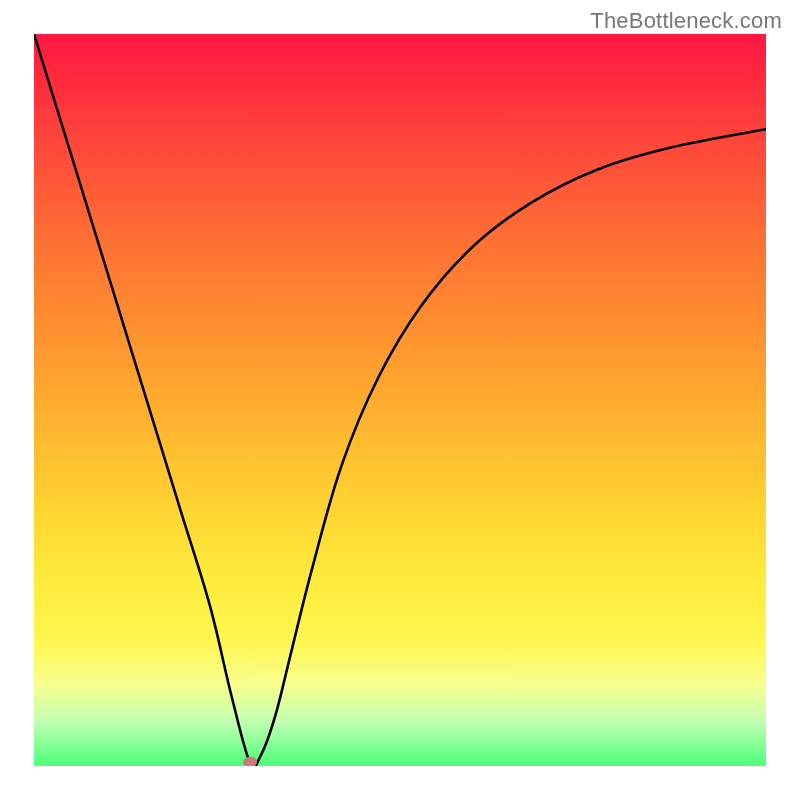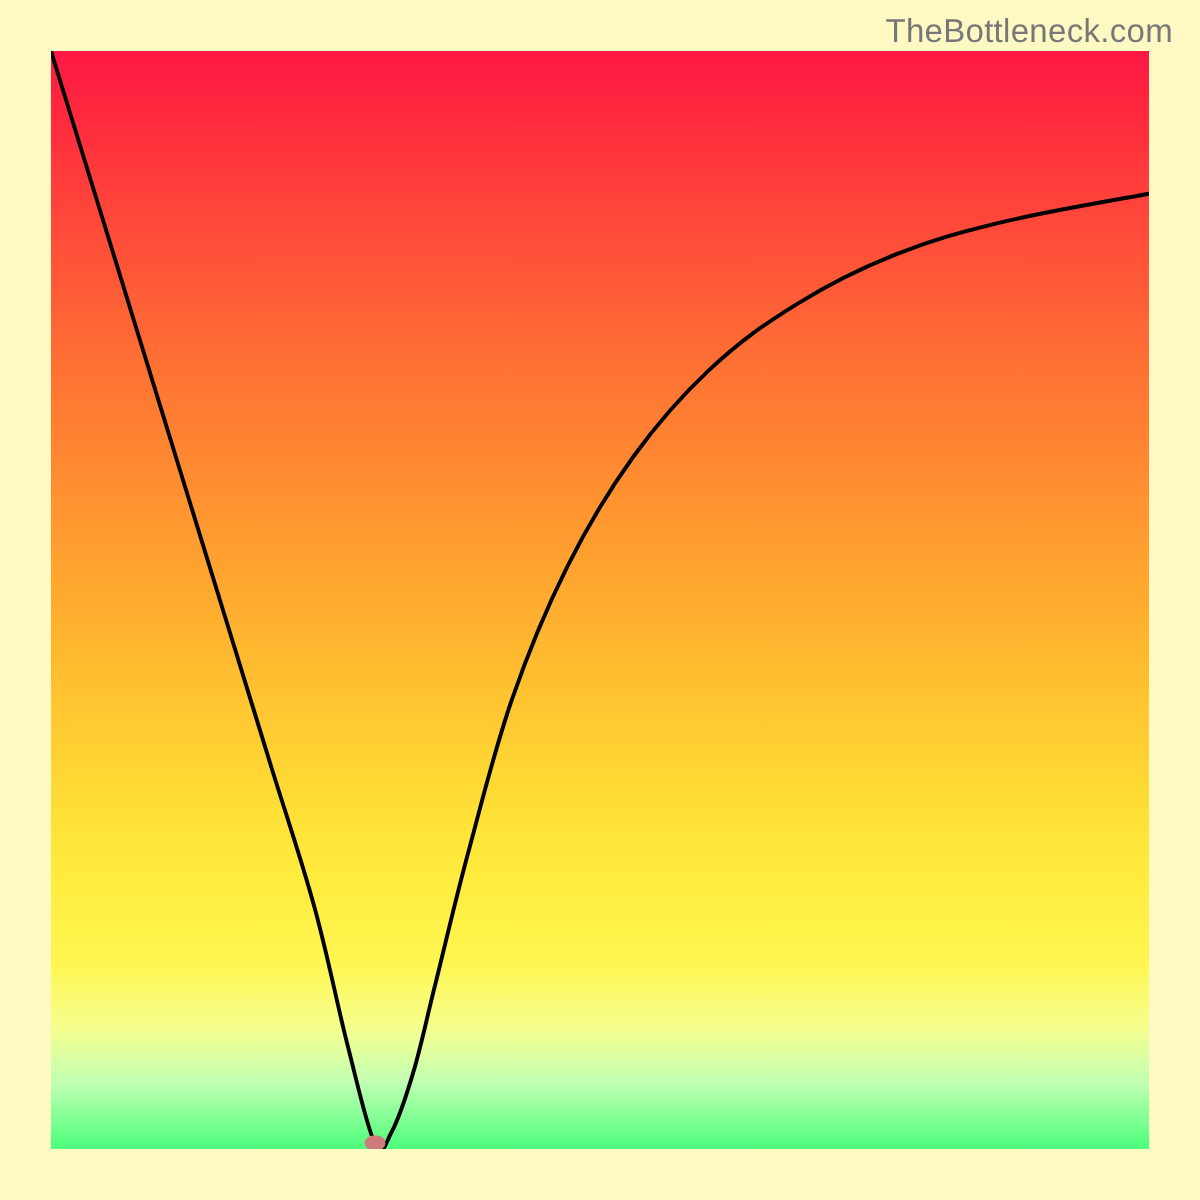--- a/index.html
+++ b/index.html
@@ -7,21 +7,21 @@
     padding: 0;
     width: 800px;
     height: 800px;
     background: #000;
     overflow: hidden;
     font-family: Arial, Helvetica, sans-serif;
   }
   .outer {
     width: 800px;
     height: 800px;
-    background: #fef9c3;
+    background: #ffffff;
     position: relative;
   }
   .plot-area {
     position: absolute;
     left: 34px;
     top: 34px;
     width: 732px;
     height: 732px;
     overflow: hidden;
   }

